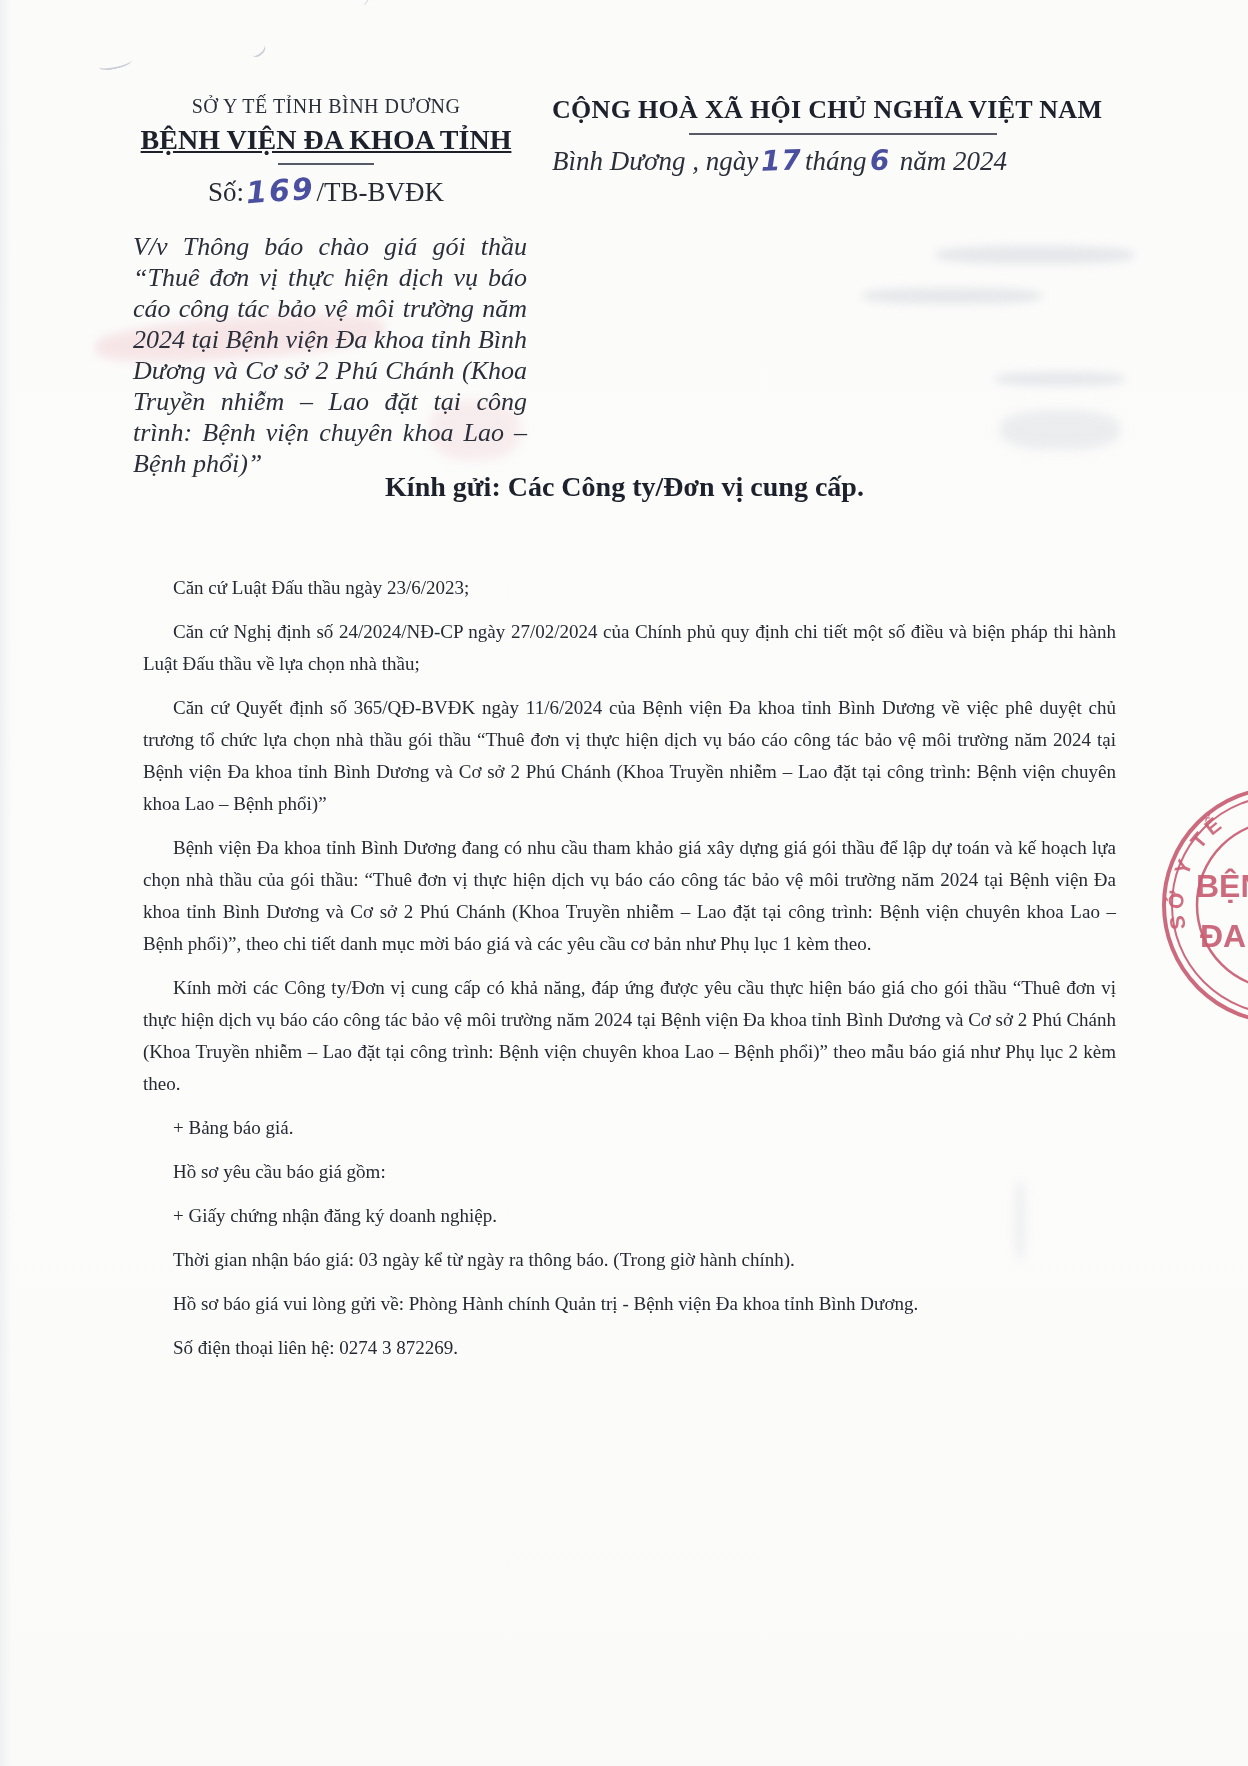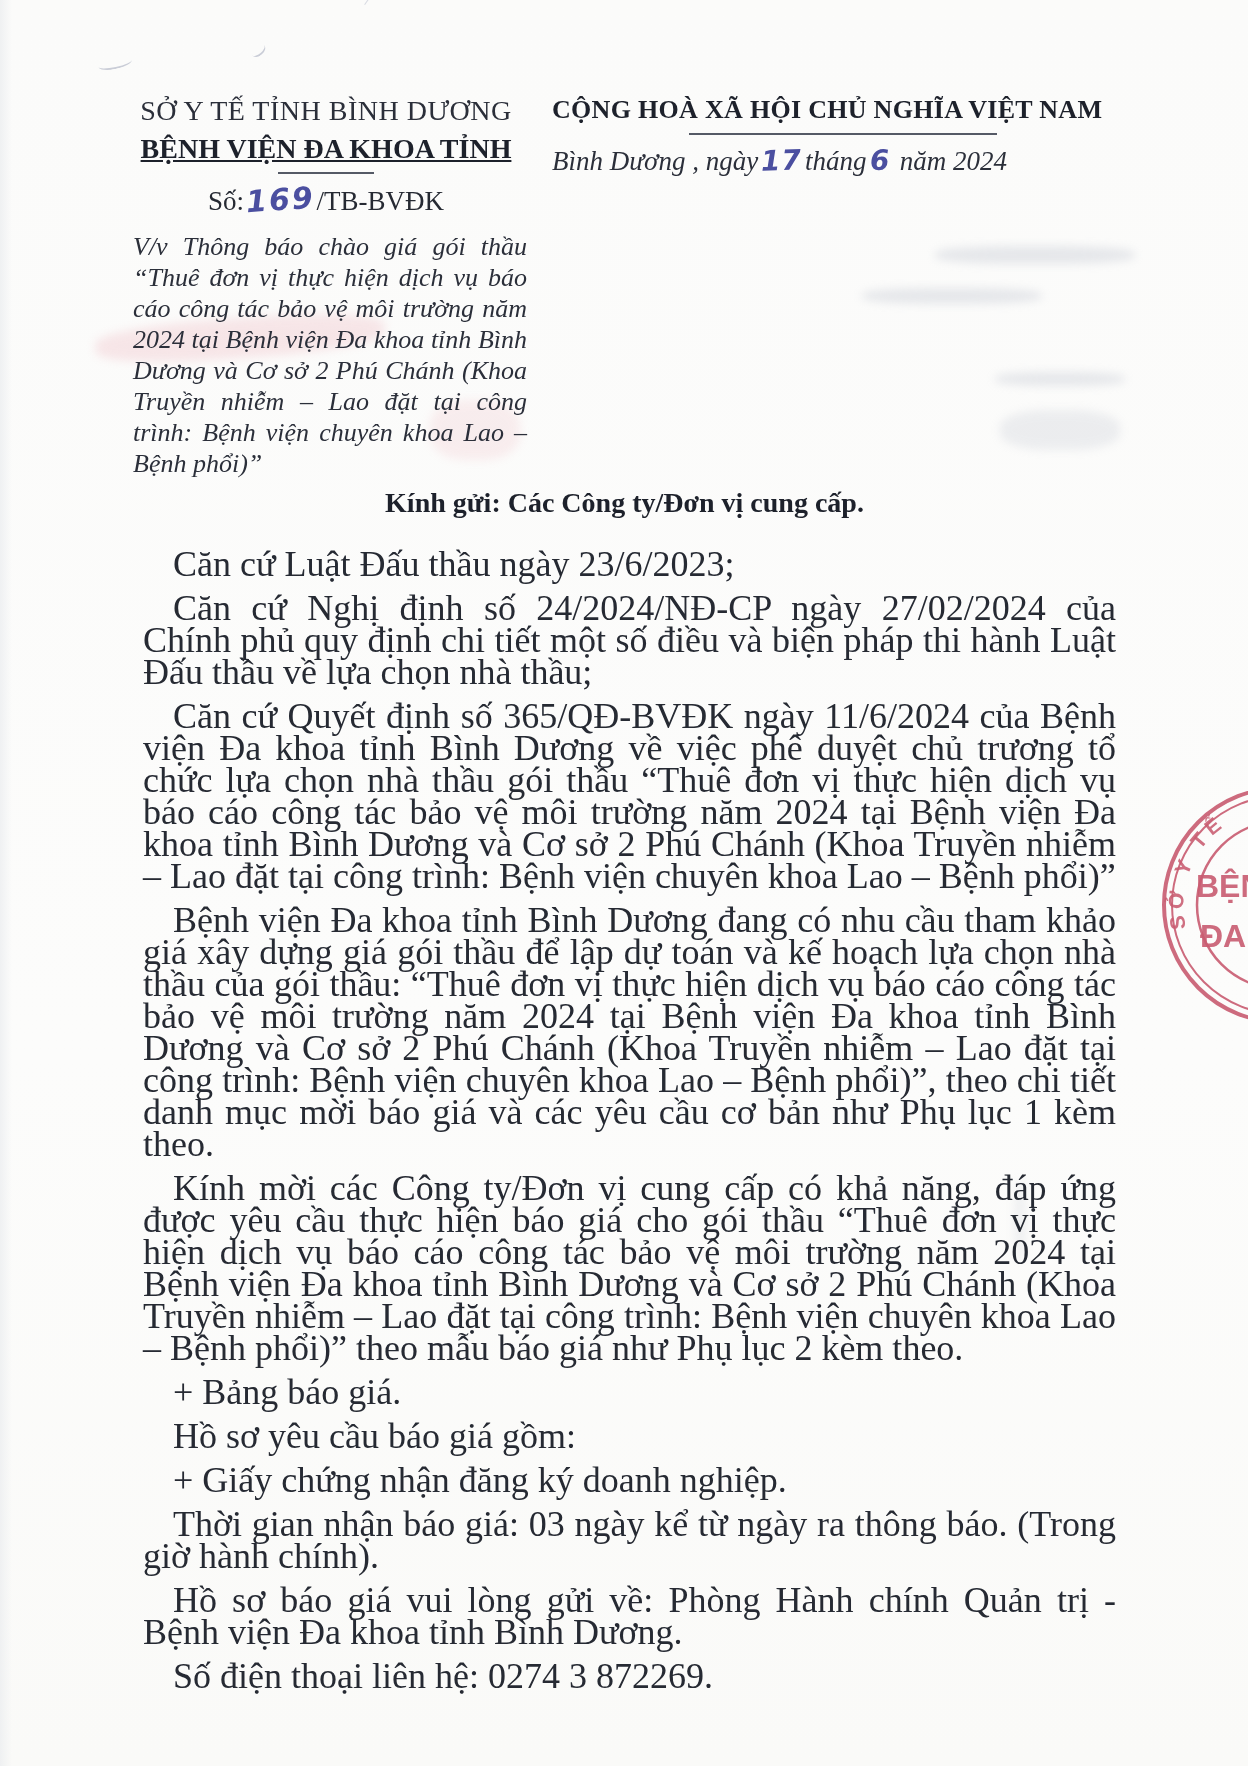--- a/index.html
+++ b/index.html
@@ -5,21 +5,21 @@
   html,body{margin:0;padding:0;background:#e8e8e8;}
   .page{
     position:relative;width:1248px;height:1766px;margin:0 auto;
     background:linear-gradient(180deg,#fbfbfa 0%,#fcfcfb 60%,#fafaf8 100%);
     overflow:hidden;
     font-family:"Liberation Serif","DejaVu Serif",serif;
     color:#262a33;
   }
   
   .hdr-left{position:absolute;left:100px;top:95px;width:452px;text-align:center;}
-  .org-parent{font-size:28px;letter-spacing:.5px;color:#2b2f3a;}
+  .org-parent{font-size:20px;letter-spacing:.5px;color:#2b2f3a;}
   .org-name{font-size:28px;font-weight:bold;margin-top:6px;color:#1d212b;text-decoration:underline;}
   .rule-left{width:96px;height:2px;background:#555a66;margin:7px auto 0;}
   .doc-no{font-size:27px;margin-top:8px;}
   .hand{
     font-family:"DejaVu Sans","Liberation Sans",sans-serif;
     font-style:italic;font-weight:bold;color:#4b4fa0;display:inline-block;
   }
   .doc-no .hand{font-size:30px;transform:rotate(-4deg);letter-spacing:2px;margin:0 2px;}
   .subject{
     position:absolute;left:133px;top:231px;width:394px;
@@ -27,24 +27,24 @@
   }
   
   .hdr-right{position:absolute;left:552px;top:95px;width:582px;text-align:left;}
   .motto1{font-size:26px;font-weight:bold;letter-spacing:.3px;color:#1d212b;}
   .motto2{font-size:28px;font-weight:bold;margin-top:8px;color:#1d212b;}
   .rule-right{width:308px;height:2px;background:#555a66;margin:8px auto 0;}
   .dateline{font-size:27px;font-style:italic;margin-top:9px;color:#2b2f3a;white-space:nowrap;}
   .dateline .hand{font-size:28px;transform:rotate(-2deg);letter-spacing:1px;margin:0 3px;}
   
   .salutation{
-    position:absolute;left:0;top:487px;width:100%;padding-left:1px;box-sizing:border-box;
+    position:absolute;left:0;top:471px;width:100%;padding-left:1px;box-sizing:border-box;
     text-align:center;font-weight:bold;font-size:28px;color:#1d212b;
   }
-  .letter-body{position:absolute;left:143px;top:548px;width:973px;font-size:36px;line-height:32px;}
+  .letter-body{position:absolute;left:143px;top:572px;width:973px;font-size:19px;line-height:32px;}
   .para{text-indent:30px;text-align:justify;margin:0 0 12px 0;}
   
   .stamp{position:absolute;left:1150px;top:765px;mix-blend-mode:multiply;opacity:.9;}
   .stamp text{font-family:"Liberation Sans","DejaVu Sans",sans-serif;}
   
   .smudge{position:absolute;filter:blur(5px);border-radius:40%;pointer-events:none;}
   .smudge.gray{background:#aeb4c2;opacity:.28;}
   .smudge.pink{background:#e79aa6;opacity:.22;}
   .crease{
     position:absolute;left:195px;top:5px;width:170px;height:1px;background:#b9c0cf;

